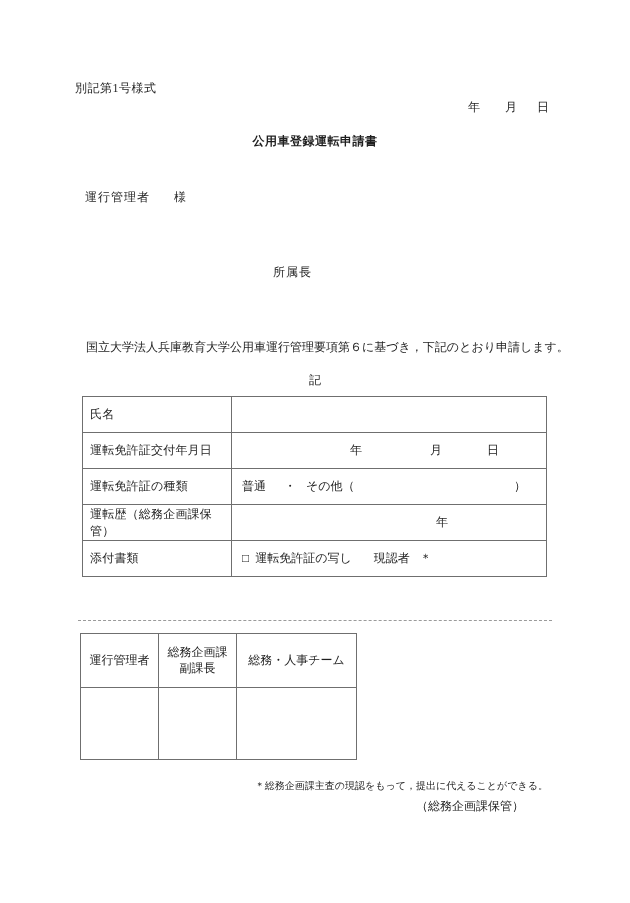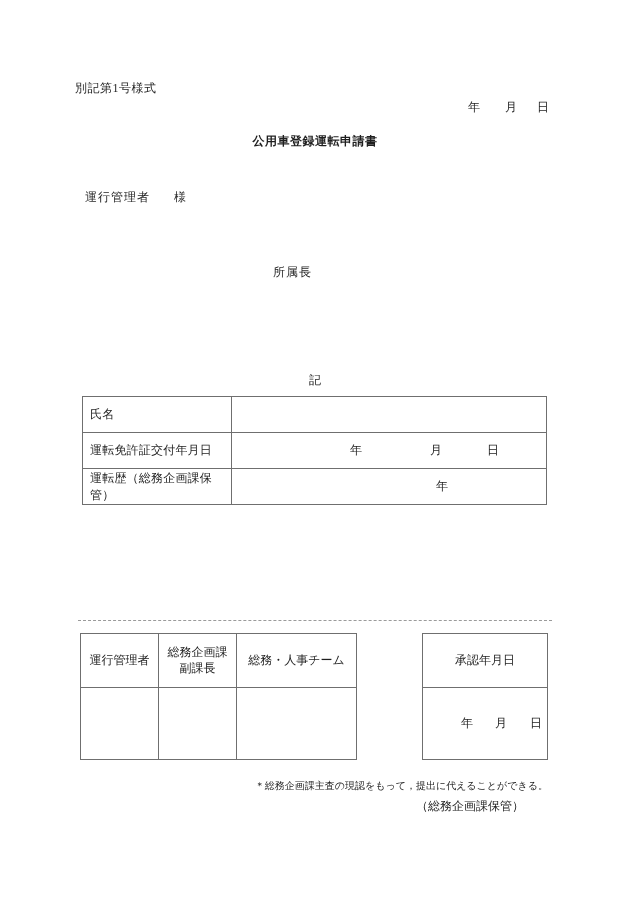--- a/index.html
+++ b/index.html
@@ -176,44 +176,67 @@
 
   <div class="doc-title">公用車登録運転申請書</div>
 
   <div class="addressee-line">
     <span>運行管理者</span>
     <span class="honorific">様</span>
   </div>
 
   <div class="applicant-title">所属長</div>
 
+  <div class="application-text">国立大学法人兵庫教育大学公用車運行管理要項第６に基づき，下記のとおり申請します。</div>
 
   <div class="record-marker">記</div>
 
   <table class="main-table">
     <tbody>
         <tr>
       <td class="lbl">氏名</td>
       <td></td>
     </tr>
     <tr>
       <td class="lbl">運転免許証交付年月日</td>
       <td>
         <div class="cell-flex">
           <span style="margin-left:118px">年</span>
           <span style="margin-left:68px">月</span>
           <span style="margin-left:45px">日</span>
         </div>
       </td>
     </tr>
     <tr>
+      <td class="lbl">運転免許証の種類</td>
+      <td>
+        <div class="cell-flex" style="padding:0 20px 0 10px">
+          <span>普通</span>
+          <span style="margin-left:18px">・</span>
+          <span style="margin-left:10px">その他（</span>
+          <span style="margin-left:auto">）</span>
+        </div>
+      </td>
+    </tr>
+    <tr>
       <td class="lbl">運転歴（総務企画課保管）</td>
       <td>
         <div class="cell-flex">
           <span style="margin-left:204px">年</span>
+        </div>
+      </td>
+    </tr>
+    <tr>
+      <td class="lbl">添付書類</td>
+      <td>
+        <div class="cell-flex" style="padding-left:10px">
+          <span>□</span>
+          <span style="margin-left:6px">運転免許証の写し</span>
+          <span style="margin-left:22px">現認者</span>
+          <span style="margin-left:10px">＊</span>
         </div>
       </td>
     </tr>
   </tbody>
     </table>
 
   <div class="dashed-separator"></div>
 
   <table class="approval-table">
     <tbody>
@@ -226,33 +249,17 @@
       <td class="c3">総務・人事チーム</td>
     </tr>
     <tr class="sig-row">
       <td></td>
       <td></td>
       <td></td>
     </tr>
   </tbody>
     </table>
 
-  <table class="approval-date-table">
-    <tbody>
-        <tr class="hdr">
-      <td>承認年月日</td>
-    </tr>
-    <tr class="date">
-      <td>
-        <div class="date-cell">
-          <span class="y">年</span>
-          <span class="m">月</span>
-          <span class="d">日</span>
-        </div>
-      </td>
-    </tr>
-  </tbody>
-    </table>
 
   <div class="footer-note">＊総務企画課主査の現認をもって，提出に代えることができる。</div>
   <div class="footer-retention">（総務企画課保管）</div>
 
 </div>
 
 </body></html>

